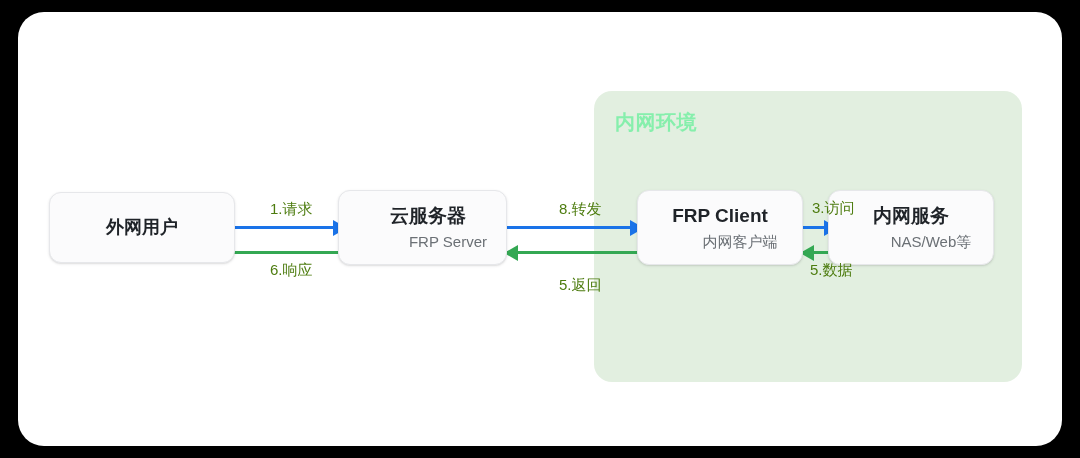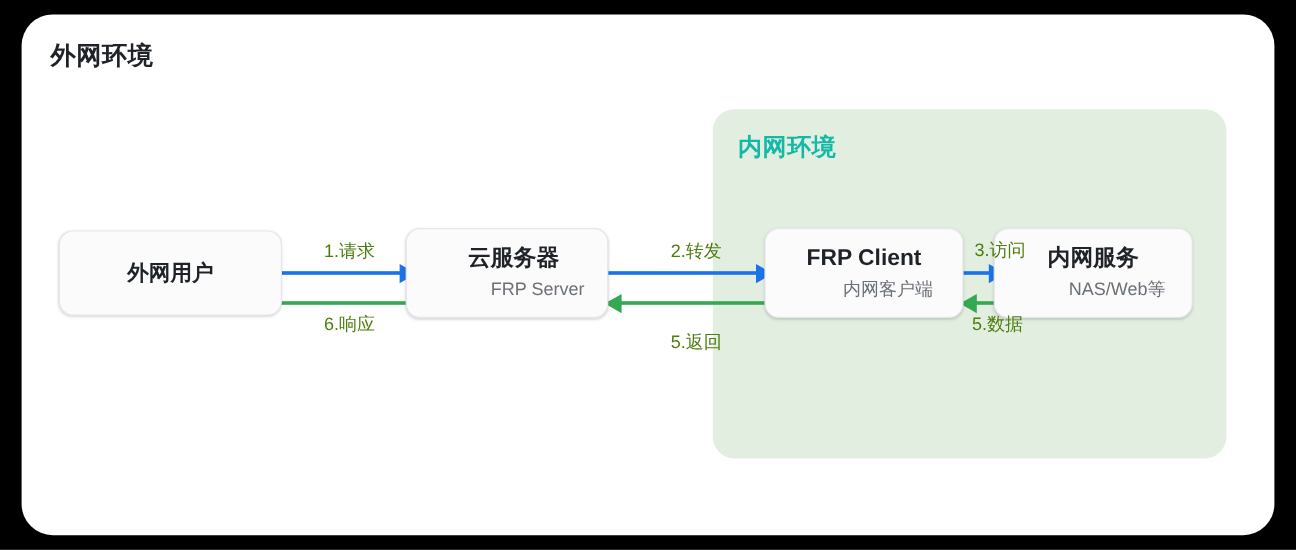--- a/index.html
+++ b/index.html
@@ -47,21 +47,21 @@
     height: 291px;
     background: #e2efe0;
     border-radius: 18px;
   }
   .inner-title {
     position: absolute;
     left: 615px;
     top: 109px;
     font-size: 20px;
     font-weight: 700;
-    color: #14b8a6;
+    color: #86efac;
     letter-spacing: 0.5px;
     white-space: nowrap;
     text-align: center;
   }
 
   
   .node {
     position: absolute;
     background: #fbfbfc;
     border: 1px solid #e6e7ea;
@@ -146,21 +146,20 @@
   #label-3 { left: 812px; top: 199px; }
   #label-4 { left: 810px; top: 261px; }
 </style>
 </head>
 <body>
 
 <div class="stage">
 
   <div class="outer-card"></div>
 
-  <div class="outer-title">外网环境</div>
 
   <div class="inner-card"></div>
 
   <div class="inner-title">内网环境</div>
 
   <div class="flow blue" id="flow-1">
     <span class="head"></span>
   </div>
   <div class="flow green" id="flow-6">
     <span class="head"></span>
@@ -172,21 +171,21 @@
     <span class="head"></span>
   </div>
   <div class="flow blue" id="flow-3">
     <span class="head"></span>
   </div>
   <div class="flow green" id="flow-4">
     <span class="head"></span>
   </div>
 
   <div class="flow-label" id="label-1">1.请求</div>
-  <div class="flow-label" id="label-2">2.转发</div>
+  <div class="flow-label" id="label-2">8.转发</div>
   <div class="flow-label" id="label-3">3.访问</div>
   <div class="flow-label" id="label-4">5.数据</div>
   <div class="flow-label" id="label-5">5.返回</div>
   <div class="flow-label" id="label-6">6.响应</div>
 
   <div class="node single" id="node-user">
     <div class="title-main">外网用户</div>
   </div>
 
   <div class="node" id="node-cloud">

